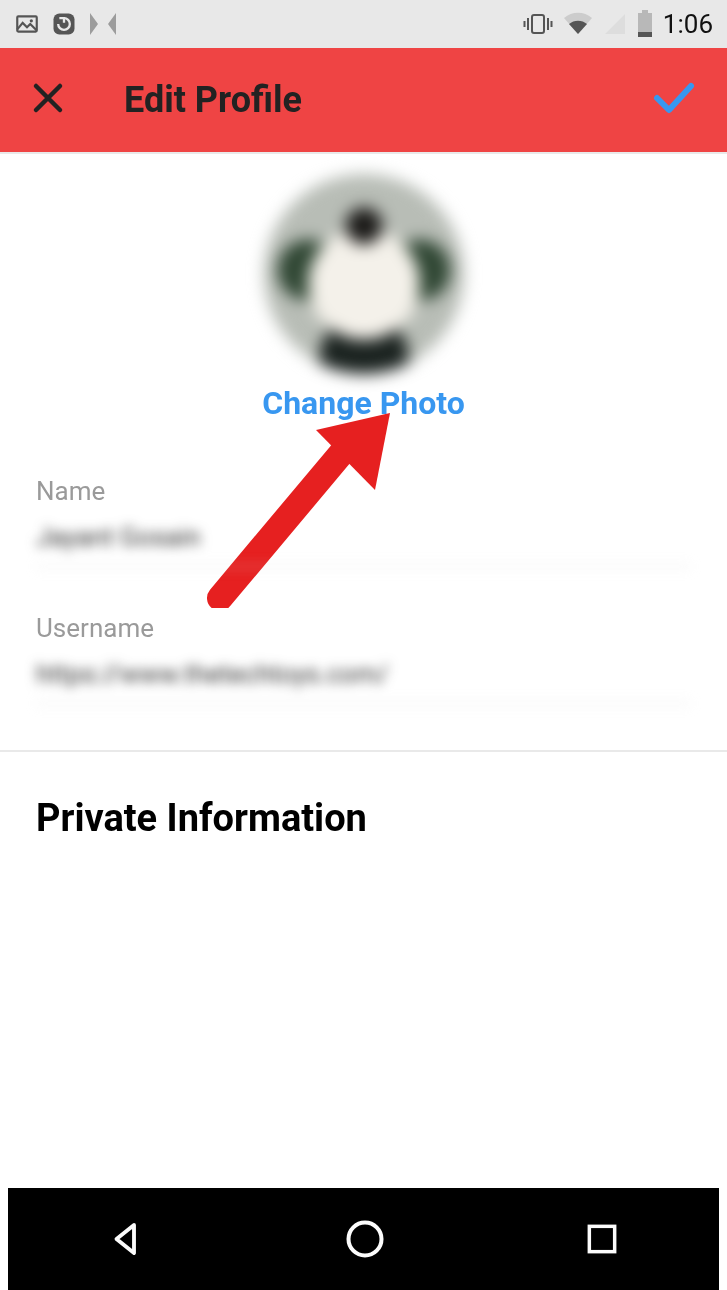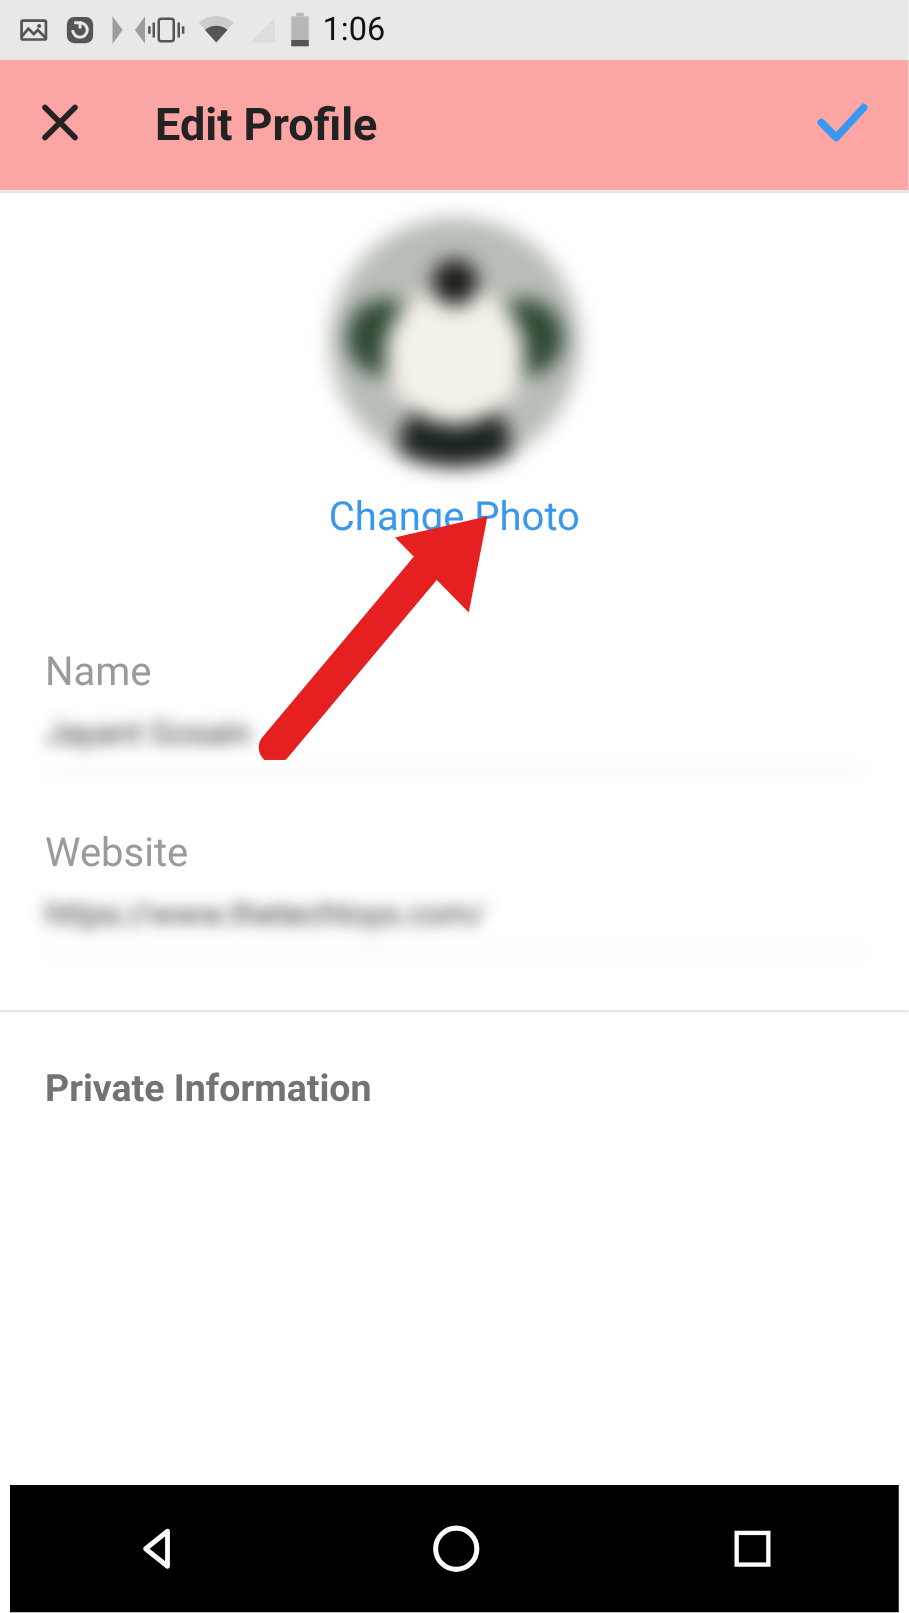--- a/index.html
+++ b/index.html
@@ -16,20 +16,21 @@
       position: relative;
       overflow: hidden;
     }
 
     
     .status-bar {
       height: 48px;
       background: #e8e8e8;
       display: flex;
       align-items: center;
+      justify-content: space-between;
       padding: 0 14px;
     }
     .status-left {
       display: flex;
       align-items: center;
       gap: 10px;
     }
     .status-right {
       display: flex;
       align-items: center;
@@ -46,21 +47,21 @@
       font-weight: 400;
     }
 
     
     .header {
       height: 106px;
       display: flex;
       align-items: center;
       padding: 0 30px;
       border-bottom: 2px solid #e9e9e9;
-      background: #fca5a5;
+      background: #ef4444;
     }
     .close-btn {
       cursor: pointer;
     }
     .header-title {
       font-size: 36px;
       font-weight: 700;
       color: #222;
       margin-left: 58px;
       flex: 1;
@@ -86,61 +87,60 @@
         radial-gradient(circle at 50% 26%, #1c1b19 0 18px, transparent 19px),
         radial-gradient(circle at 50% 55%, #f4f1ea 0 55px, transparent 56px),
         radial-gradient(circle at 22% 48%, #304734 0 30px, transparent 31px),
         radial-gradient(circle at 78% 48%, #304734 0 30px, transparent 31px),
         radial-gradient(circle at 50% 92%, #1b2320 0 44px, transparent 45px),
         #b8bdb6;
     }
     .change-photo {
       color: #3897f0;
       font-size: 32px;
-      font-weight: 400;
-      margin-top: 20px;
+      font-weight: 700;
+      margin-top: 10px;
       display: inline-block;
       cursor: pointer;
     }
 
     
     .fields {
       padding: 54px 36px 0 36px;
     }
     .field {
       margin-bottom: 46px;
     }
     .field-label {
       color: #9a9a9a;
-      font-size: 32px;
+      font-size: 26px;
       font-weight: 400;
       margin-bottom: 16px;
-      margin-top: 32px;
     }
     .field-value {
       font-size: 26px;
       color: #333;
       padding-bottom: 14px;
       border-bottom: 1px solid #d9d9d9;
       filter: blur(6px);
       min-height: 40px;
     }
     .field-value.bio {
       line-height: 1.5;
     }
 
     .section-divider {
       border-top: 2px solid #e9e9e9;
       margin-top: 20px;
     }
 
     .section-heading {
-      font-size: 30px;
+      font-size: 38px;
       font-weight: 700;
-      color: #737373;
+      color: #000000;
       padding: 44px 36px;
     }
 
     
     .annotation-arrow {
       position: absolute;
       left: 190px;
       top: 408px;
       pointer-events: none;
     }
@@ -246,21 +246,21 @@
   <path d="M30 190 L160 35" stroke="#e62020" stroke-width="26" stroke-linecap="round"></path>
   <path d="M126 22 L200 5 L185 82 Z" fill="#e62020"></path>
 </svg>
 
 <div class="fields">
   <div class="field">
     <div class="field-label">Name</div>
     <div class="field-value">Jayant Gosain</div>
   </div>
   <div class="field">
-    <div class="field-label">Website</div>
+    <div class="field-label">Username</div>
     <div class="field-value">https://www.thetechtoys.com/</div>
   </div>
 </div>
 
 <div class="section-divider"></div>
 
 <div class="section-heading">Private Information</div>
 
 <div class="nav-bar">
   <div class="nav-btn">

